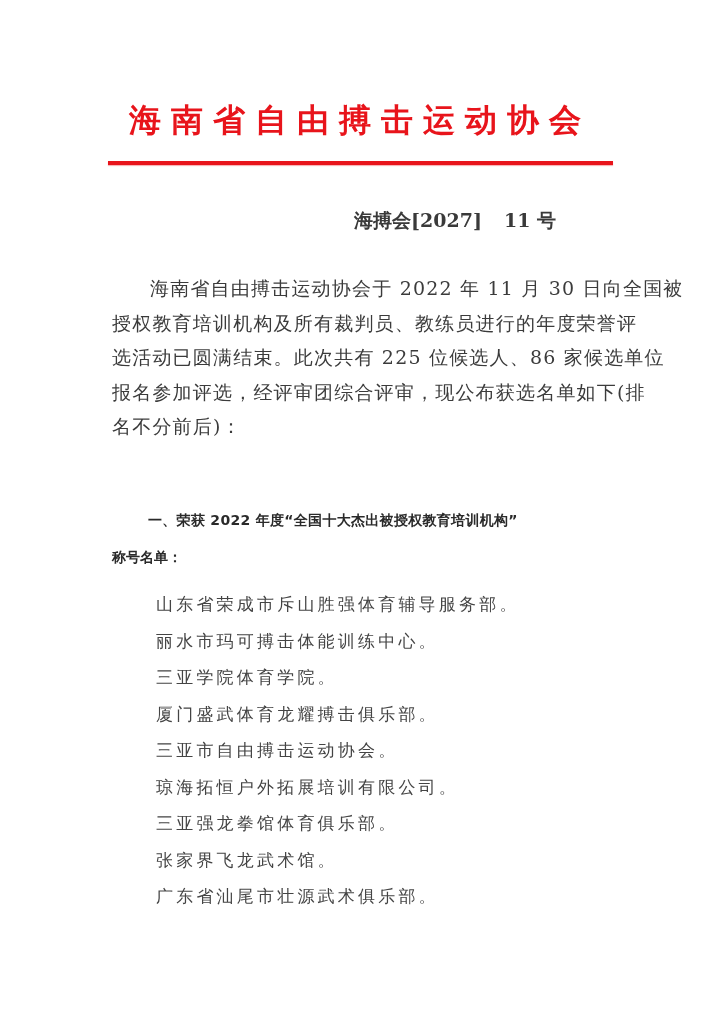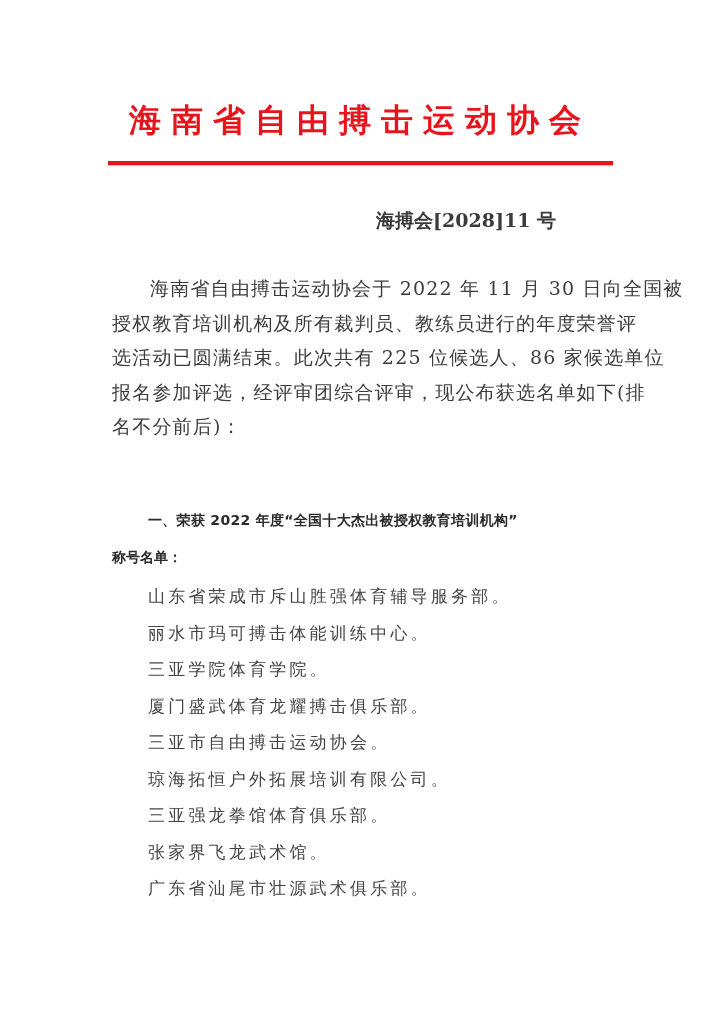--- a/index.html
+++ b/index.html
@@ -47,21 +47,21 @@
     .doc-number {
       position: absolute;
       right: 124px;
       top: 206px;
       font-size: 19px;
       font-weight: bold;
       color: #3a3a3a;
       white-space: nowrap;
       line-height: 28px;
     }
-    .doc-number .num { }
+    .doc-number .num { margin-left: 22px; }
     .para {
       position: absolute;
       left: 112px;
       top: 271px;
       width: 500px;
       font-size: 19px;
       line-height: 34.6px;
       color: #3b3b3b;
     }
     .para .line {
@@ -86,21 +86,21 @@
     }
     .section-heading .line {
       display: block;
       white-space: nowrap;
     }
     .section-heading .line.first { padding-left: 36px; letter-spacing: 0.3px; }
     .list {
       position: absolute;
       left: 148px;
       top: 578px;
-      margin: 0;
+      margin: 8px;
       padding: 0;
       list-style: none;
       font-family: "DejaVu Sans", "Liberation Sans", sans-serif;
       font-size: 17px;
       letter-spacing: 3.2px;
       color: #444444;
     }
     .list li {
       height: 36.5px;
       line-height: 36.5px;
@@ -109,21 +109,21 @@
   </style>
 </head>
 <body>
 
 <div class="page">
 
   <div class="header-title">海南省自由搏击运动协会</div>
   <div class="header-rule"></div>
 
   <div class="doc-number">
-    <span>海搏会[2028]</span><span class="num">11 号</span>
+    <span>海搏会[2027]</span><span class="num">11 号</span>
   </div>
 
   <div class="para">
     <span class="line first">海南省自由搏击运动协会于 2022 年 11 月 30 日向全国被</span>
     <span class="line">授权教育培训机构及所有裁判员、教练员进行的年度荣誉评</span>
     <span class="line">选活动已圆满结束。此次共有 225 位候选人、86 家候选单位</span>
     <span class="line">报名参加评选，经评审团综合评审，现公布获选名单如下(排</span>
     <span class="line last">名不分前后)：</span>
   </div>
 

